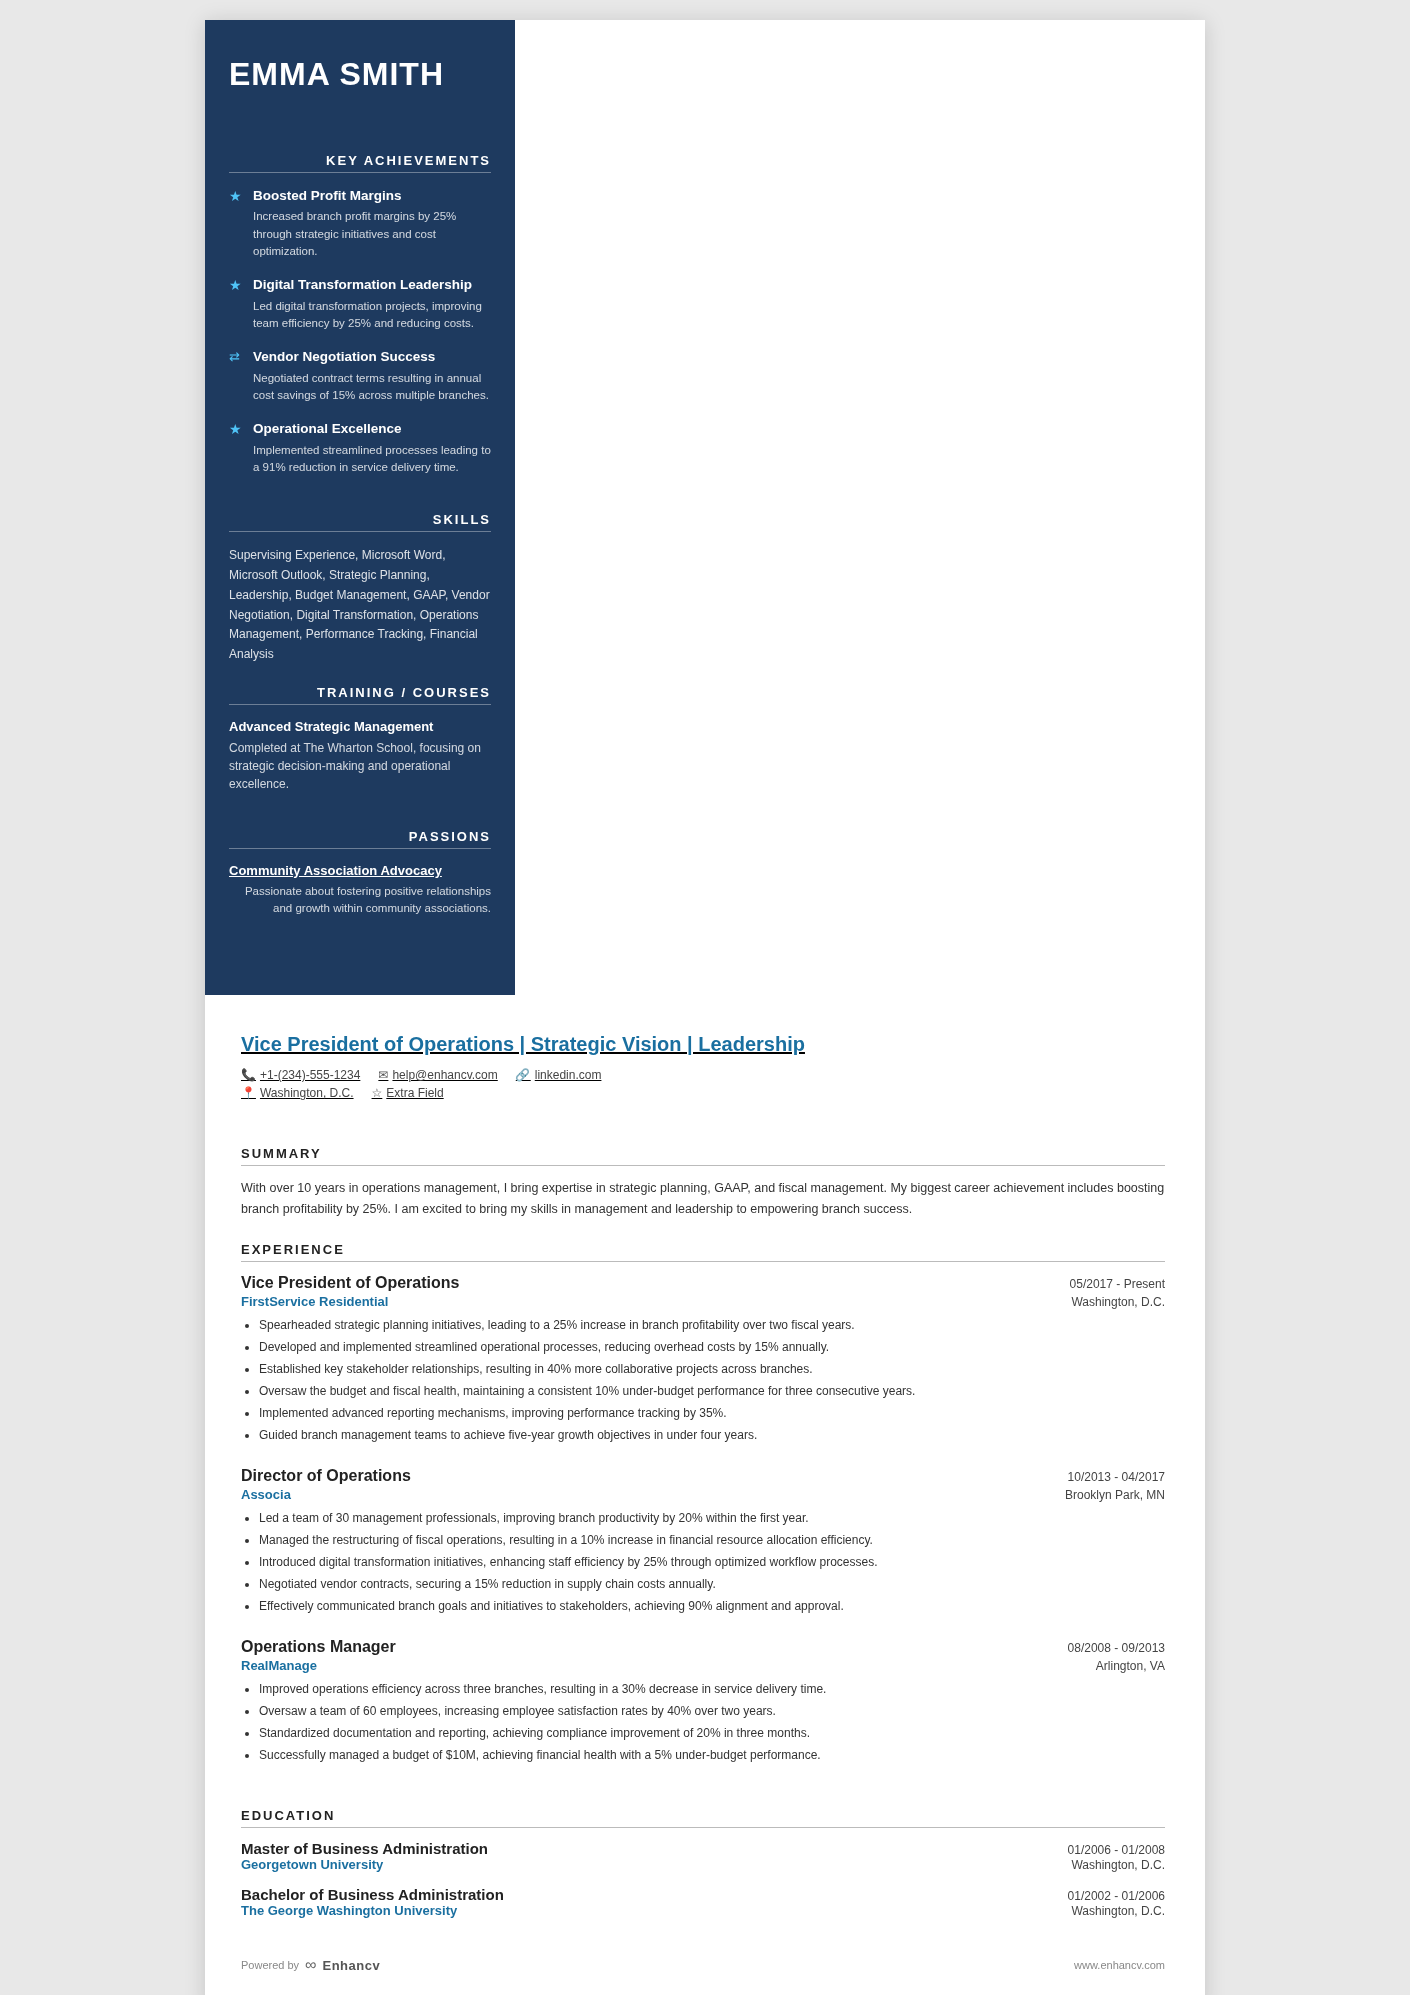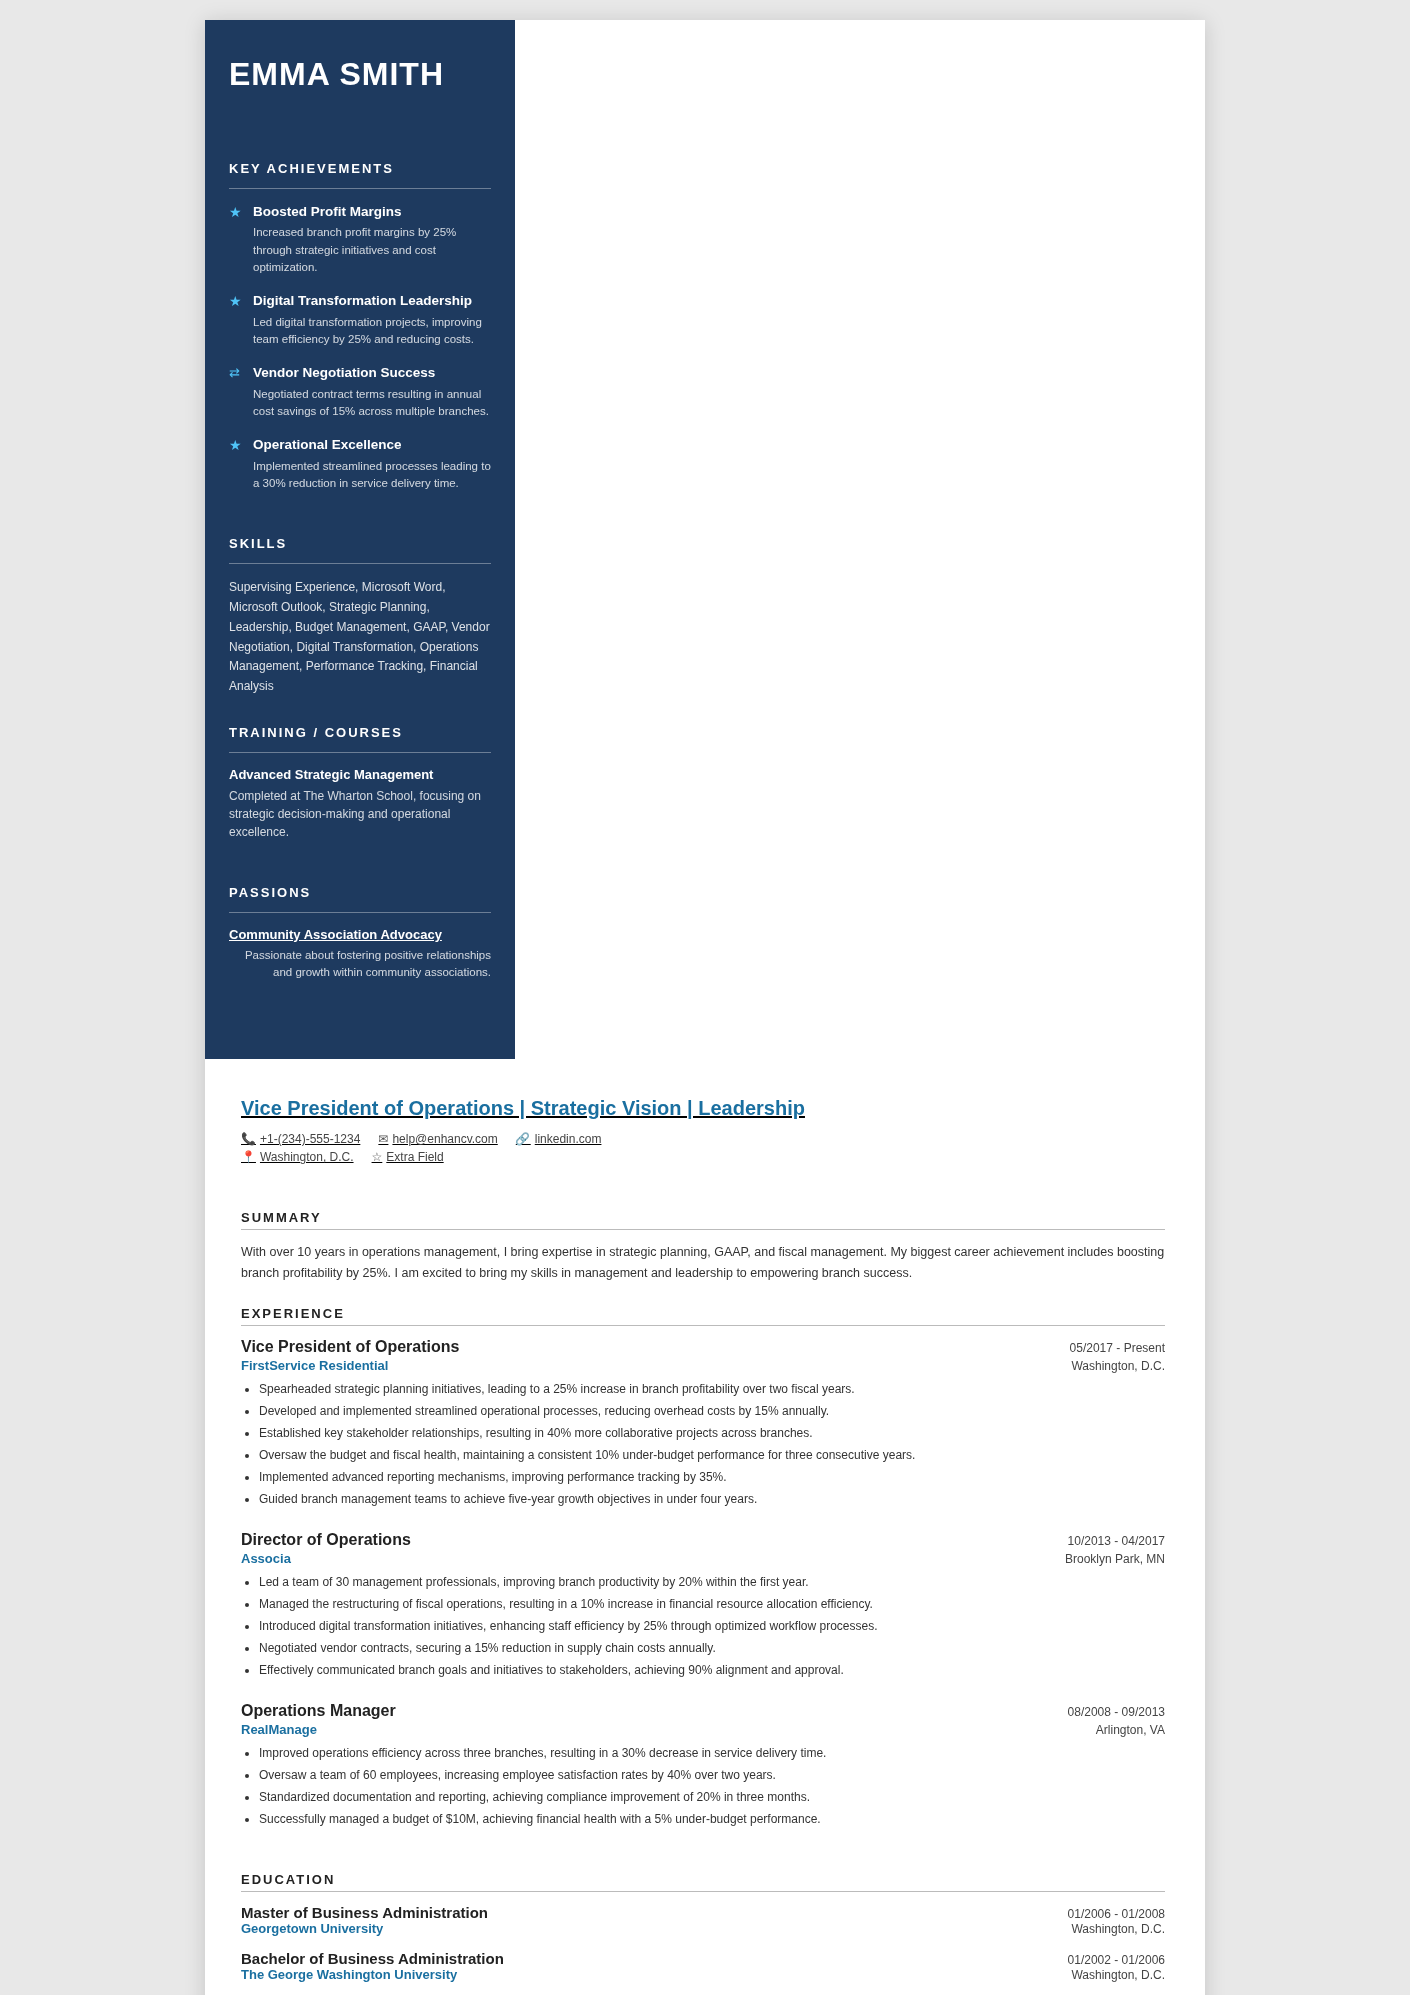--- a/index.html
+++ b/index.html
@@ -38,23 +38,24 @@
       margin-bottom: 40px;
       line-height: 1.15;
     }
     .sidebar-section-title {
       font-size: 13px;
       font-weight: 700;
       letter-spacing: 2px;
       color: #fff;
       text-transform: uppercase;
       border-bottom: 1.5px solid rgba(255,255,255,0.35);
-      padding-bottom: 12px;
+      padding-bottom: 4px;
       margin-bottom: 14px;
-      margin-top: 28px;
+      margin-top: 20px;
+      text-align: right;
     }
     .sidebar-section-title:first-of-type { margin-top: 0; }
     .achievement-item {
       margin-bottom: 16px;
     }
     .achievement-header {
       display: flex;
       align-items: flex-start;
       gap: 8px;
       margin-bottom: 4px;
@@ -296,21 +297,21 @@
           <span class="achievement-title">Vendor Negotiation Success</span>
         </div>
         <div class="achievement-desc">Negotiated contract terms resulting in annual cost savings of 15% across multiple branches.</div>
       </div>
 
       <div class="achievement-item">
         <div class="achievement-header">
           <span class="achievement-icon">★</span>
           <span class="achievement-title">Operational Excellence</span>
         </div>
-        <div class="achievement-desc">Implemented streamlined processes leading to a 30% reduction in service delivery time.</div>
+        <div class="achievement-desc">Implemented streamlined processes leading to a 91% reduction in service delivery time.</div>
       </div>
     </div>
 
     <div class="sidebar-section-title">SKILLS</div>
     <div class="skills-text">Supervising Experience, Microsoft Word, Microsoft Outlook, Strategic Planning, Leadership, Budget Management, GAAP, Vendor Negotiation, Digital Transformation, Operations Management, Performance Tracking, Financial Analysis</div>
 
     <div class="sidebar-section-title">TRAINING / COURSES</div>
     <div>
       <div class="training-item">
         <div class="training-title">Advanced Strategic Management</div>

